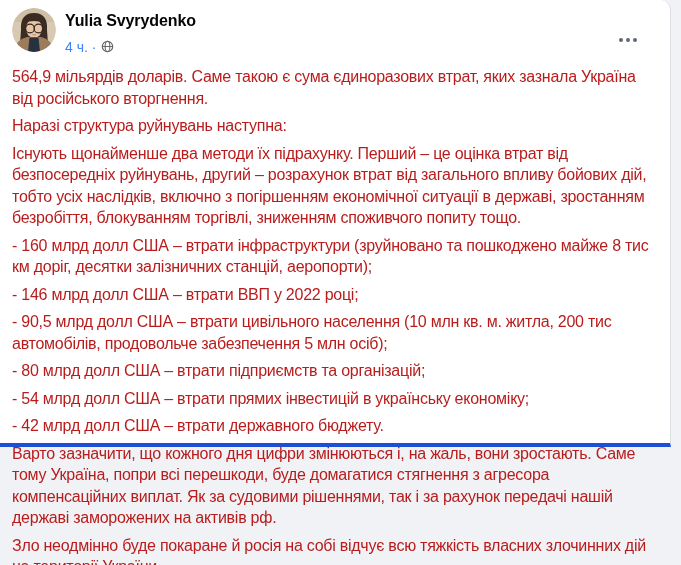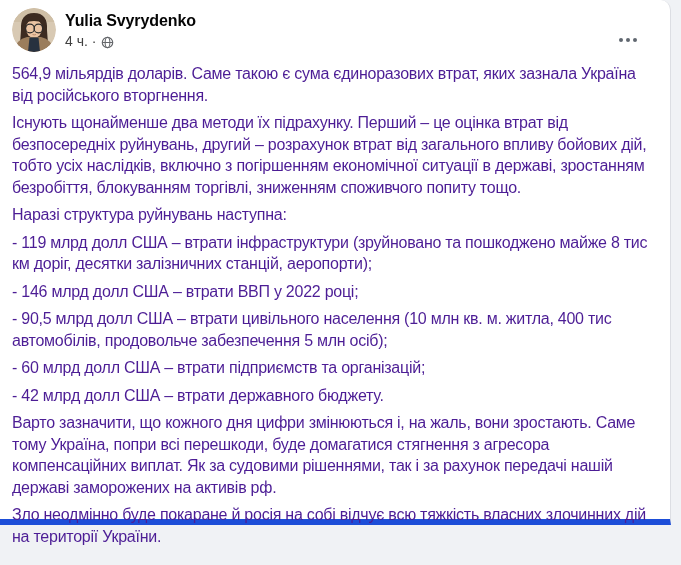--- a/index.html
+++ b/index.html
@@ -10,24 +10,24 @@
     overflow: hidden;
     background: #f0f2f5;
     font-family: "Liberation Sans", "DejaVu Sans", sans-serif;
   }
   .post-card {
     position: absolute;
     left: 0;
     top: 0;
     box-sizing: border-box;
     width: 671px;
-    height: 525px;
+    height: 447px;
     background: #ffffff;
     border-right: 1px solid #dcdee3;
-    border-bottom: 6px solid #1d4ed8;
+    border-bottom: 4px solid #1d4ed8;
     border-top-right-radius: 10px;
     padding: 8px 16px 0 12px;
   }
   .post-header {
     position: relative;
     display: flex;
     align-items: flex-start;
   }
   .avatar {
     width: 44px;
@@ -44,24 +44,24 @@
   .author-name {
     font-size: 16px;
     font-weight: 700;
     color: #050505;
     line-height: 20px;
     letter-spacing: -0.1px;
     cursor: pointer;
   }
   .meta-row {
     display: flex;
-    align-items: flex-end;
-    margin-top: 2px;
+    align-items: flex-start;
+    margin-top: 8px;
     font-size: 14px;
-    color: #404040;
+    color: #3b82f6;
     line-height: 16px;
   }
   .meta-sep {
     margin: 0 4px;
   }
   .globe-icon {
     display: inline-flex;
     margin-top: 1px;
   }
   .more-button {
@@ -85,21 +85,21 @@
   }
   .post-body {
     margin-top: 11px;
     width: 643px;
   }
   .para {
     margin: 0 0 6px 0;
     font-size: 16px;
     line-height: 21.5px;
     letter-spacing: -0.25px;
-    color: #4c1d95;
+    color: #b91c1c;
     white-space: pre-wrap;
   }
 </style>
 </head>
 <body>
 
 <div class="post-card">
 
   <div class="post-header">
 
@@ -143,24 +143,25 @@
 
     <div class="more-button" title="">
       <span class="dot"></span>
       <span class="dot"></span>
       <span class="dot"></span>
     </div>
   </div>
 
   <div class="post-body">
       <p class="para">564,9 мільярдів доларів. Саме такою є сума єдиноразових втрат, яких зазнала Україна від російського вторгнення.</p>
+      <p class="para">Наразі структура руйнувань наступна:</p>
       <p class="para">Існують щонайменше два методи їх підрахунку. Перший – це оцінка втрат від безпосередніх руйнувань, другий – розрахунок втрат від загального впливу бойових дій, тобто усіх наслідків, включно з погіршенням економічної ситуації в державі, зростанням безробіття, блокуванням торгівлі, зниженням споживчого попиту тощо.</p>
-      <p class="para">Наразі структура руйнувань наступна:</p>
-      <p class="para">- 119 млрд долл США – втрати інфраструктури (зруйновано та пошкоджено майже 8 тис км доріг, десятки залізничних станцій, аеропорти);</p>
+      <p class="para">- 160 млрд долл США – втрати інфраструктури (зруйновано та пошкоджено майже 8 тис км доріг, десятки залізничних станцій, аеропорти);</p>
       <p class="para">- 146 млрд долл США – втрати ВВП у 2022 році;</p>
-      <p class="para">- 90,5 млрд долл США – втрати цивільного населення (10 млн кв. м. житла, 400 тис автомобілів, продовольче забезпечення 5 млн осіб);</p>
-      <p class="para">- 60 млрд долл США – втрати підприємств та організацій;</p>
+      <p class="para">- 90,5 млрд долл США – втрати цивільного населення (10 млн кв. м. житла, 200 тис автомобілів, продовольче забезпечення 5 млн осіб);</p>
+      <p class="para">- 80 млрд долл США – втрати підприємств та організацій;</p>
+      <p class="para">- 54 млрд долл США – втрати прямих інвестицій в українську економіку;</p>
       <p class="para">- 42 млрд долл США – втрати державного бюджету.</p>
       <p class="para">Варто зазначити, що кожного дня цифри змінюються і, на жаль, вони зростають. Саме тому Україна, попри всі перешкоди, буде домагатися стягнення з агресора компенсаційних виплат. Як за судовими рішеннями, так і за рахунок передачі нашій державі заморожених на активів рф.</p>
       <p class="para">Зло неодмінно буде покаране й росія на собі відчує всю тяжкість власних злочинних дій на території України.</p>
     </div>
 
 </div>
 
 </body></html>

